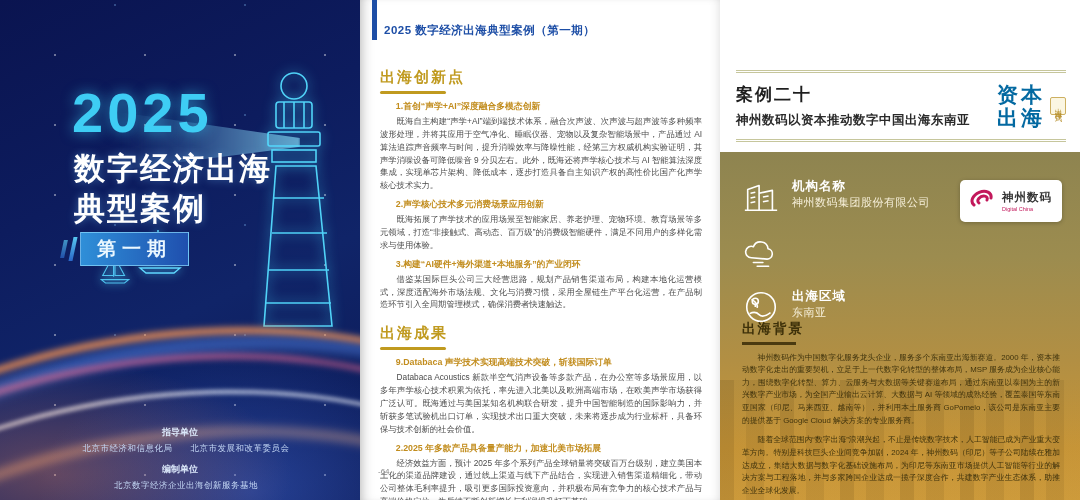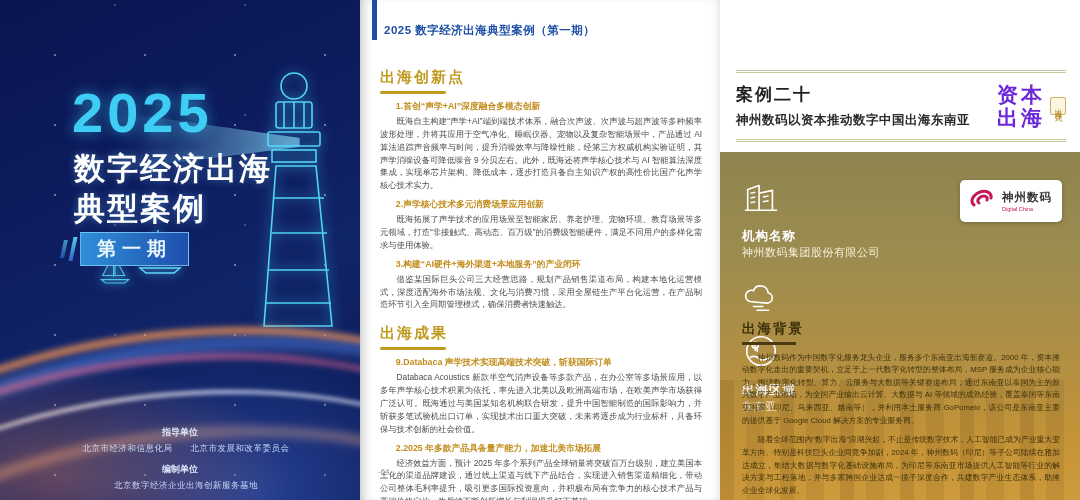--- a/index.html
+++ b/index.html
@@ -57,29 +57,29 @@
   .pageno { position:absolute; left:18px; bottom:24px; font-size:8px; color:#888; }
 
   
   .page-right { position:relative; width:360px; height:500px; background:#fff; overflow:hidden; }
   .case-head { position:absolute; left:16px; right:14px; top:70px; height:72px;
     border-top:3px double #c6c69c; border-bottom:3px double #c6c69c; display:flex; align-items:center; }
   .case-no { font-size:17px; font-weight:bold; color:#1e1e1e; letter-spacing:2px; }
   .case-title { font-size:12.5px; font-weight:bold; color:#2a2a2a; margin-top:6px; letter-spacing:.5px; }
   .case-head-left { flex:1; }
   .mode-wrap { display:flex; align-items:center; gap:5px; }
-  .mode-big { font-size:21px; font-weight:bold; color:#6d28d9; line-height:1.1; letter-spacing:3px; text-align:center; }
+  .mode-big { font-size:21px; font-weight:bold; color:#0369a1; line-height:1.1; letter-spacing:3px; text-align:center; }
   .mode-vtag { writing-mode:vertical-rl; font-size:7.5px; color:#b8912f; border:1px solid #cdb061;
     background:#fbf6e2; padding:4px 2px; letter-spacing:2px; border-radius:2px; }
   .gold-area { position:absolute; left:0; right:0; top:152px; bottom:0;
     background:linear-gradient(180deg,#8e8450 0%,#9c8c4f 30%,#b28f43 60%,#c89638 85%,#cf9c3c 100%); }
   .gold-area::after { content:""; position:absolute; left:0; right:0; bottom:0; height:120px; opacity:.25;
     background:repeating-linear-gradient(90deg,rgba(60,40,5,.55) 0 14px,rgba(120,85,20,.15) 14px 26px,rgba(60,40,5,.4) 26px 44px,rgba(140,100,30,.1) 44px 60px); }
   .info-list { position:absolute; left:22px; top:26px; }
-  .info-item { display:flex; align-items:flex-start; gap:12px; margin-bottom:17px;flex-direction:column; }
+  .info-item { display:flex; align-items:flex-start; gap:12px; margin-bottom:17px; }
   .info-icon { width:38px; height:38px; flex:0 0 38px; }
   .info-label { font-size:12.5px; font-weight:bold; color:#fff; letter-spacing:1px; }
   .info-value { font-size:11px; color:#f6efd9; letter-spacing:.5px; }
   .logo-card { position:absolute; right:18px; top:28px; width:102px; height:42px; background:#fff; border-radius:5px;
     display:flex; align-items:center; justify-content:center; gap:6px; box-shadow:0 1px 4px rgba(0,0,0,.25); }
   .logo-text-cn { font-size:11.5px; font-weight:bold; color:#333; letter-spacing:1px; }
   .logo-text-en { font-size:5.5px; color:#c2185b; margin-top:1px; }
   .bg-sec { position:absolute; left:22px; right:20px; top:168px; }
   .bg-h { font-size:13.5px; font-weight:bold; color:#3d3009; letter-spacing:2px; }
   .bg-h .rule { display:block; width:54px; height:2.5px; background:#4a3a10; margin-top:4px; }

